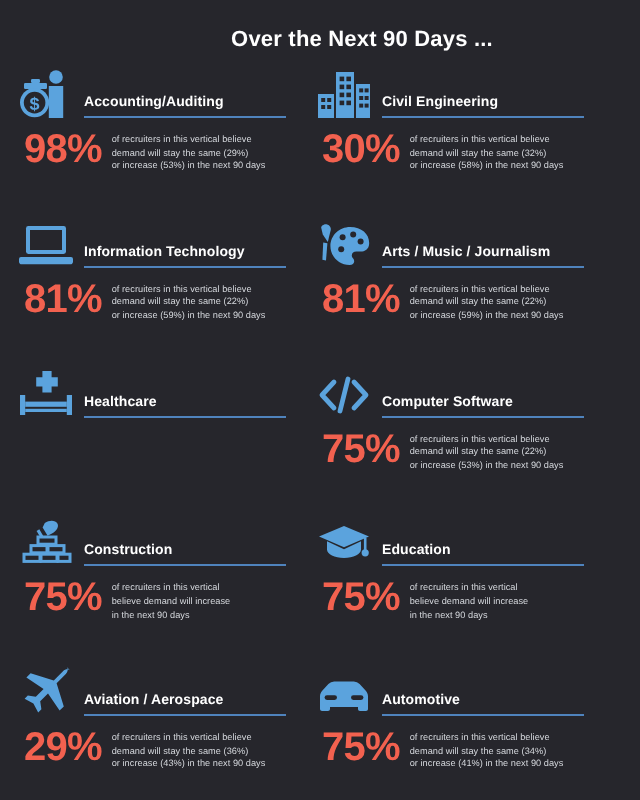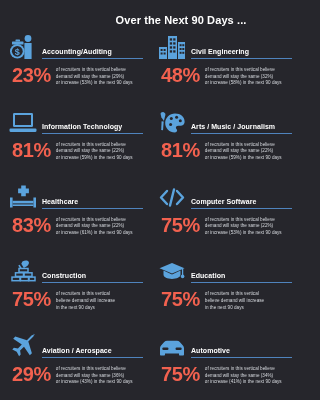--- a/index.html
+++ b/index.html
@@ -132,21 +132,21 @@
             </g>
             <text x="8.3" y="21" font-family="Liberation Sans, sans-serif" font-size="9" font-weight="bold" fill="#5ba3dd" text-anchor="middle">$</text>
           </svg>
         </div>
         <div class="label-wrap">
           <div class="label">Accounting/Auditing</div>
           <div class="rule"></div>
         </div>
       </div>
       <div class="cell-body">
-        <div class="pct">23%</div>
+        <div class="pct">98%</div>
         <div class="desc">
           <div>of recruiters in this vertical believe</div>
           <div>demand will stay the same (29%)</div>
           <div>or increase (53%) in the next 90 days</div>
         </div>
       </div>
     </div>
 
     <div class="cell">
       <div class="cell-head">
@@ -178,21 +178,21 @@
                 <rect x="24.3" y="17.8" width="2" height="2"></rect>
             </g>
           </svg>
         </div>
         <div class="label-wrap">
           <div class="label">Civil Engineering</div>
           <div class="rule"></div>
         </div>
       </div>
       <div class="cell-body">
-        <div class="pct">48%</div>
+        <div class="pct">30%</div>
         <div class="desc">
           <div>of recruiters in this vertical believe</div>
           <div>demand will stay the same (32%)</div>
           <div>or increase (58%) in the next 90 days</div>
         </div>
       </div>
     </div>
 
     <div class="cell">
       <div class="cell-head">
@@ -257,28 +257,20 @@
               <rect x="1" y="13.5" width="2.6" height="10"></rect>
               <rect x="24.4" y="13.5" width="2.6" height="10"></rect>
               <rect x="3.6" y="16.8" width="20.8" height="2.6"></rect>
               <rect x="3.6" y="20.4" width="20.8" height="1.6"></rect>
             </g>
           </svg>
         </div>
         <div class="label-wrap">
           <div class="label">Healthcare</div>
           <div class="rule"></div>
-        </div>
-      </div>
-      <div class="cell-body">
-        <div class="pct">83%</div>
-        <div class="desc">
-          <div>of recruiters in this vertical believe</div>
-          <div>demand will stay the same (22%)</div>
-          <div>or increase (61%) in the next 90 days</div>
         </div>
       </div>
     </div>
 
     <div class="cell">
       <div class="cell-head">
         <div class="icon">
           <svg width="28" height="26" viewBox="0 0 28 26">
             <g fill="none" stroke="#5ba3dd" stroke-width="2.4" stroke-linecap="round" stroke-linejoin="round">
               <path d="M9 7L3 13.5 9 20"></path>

